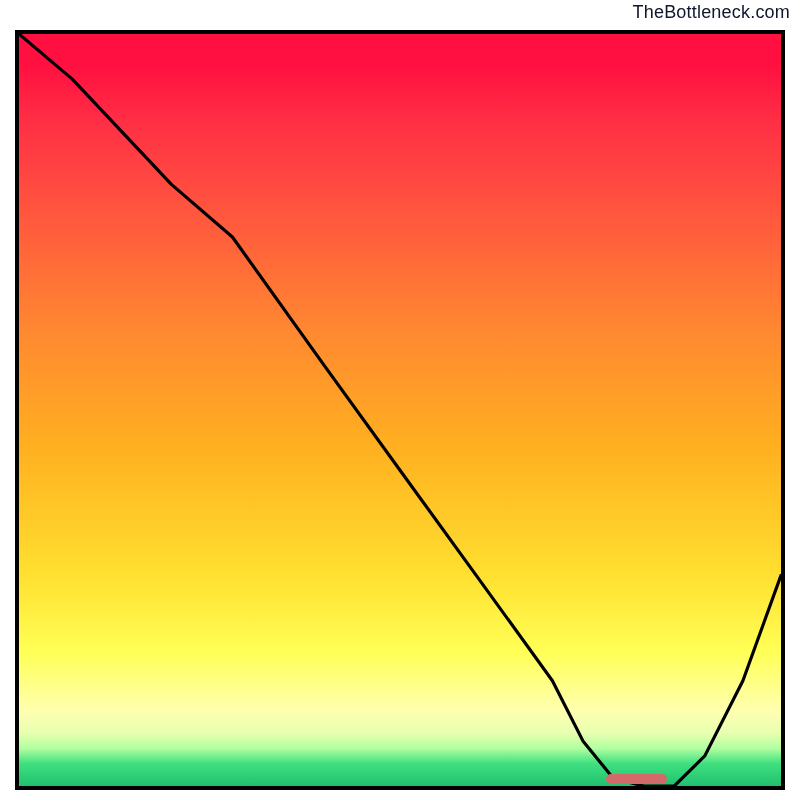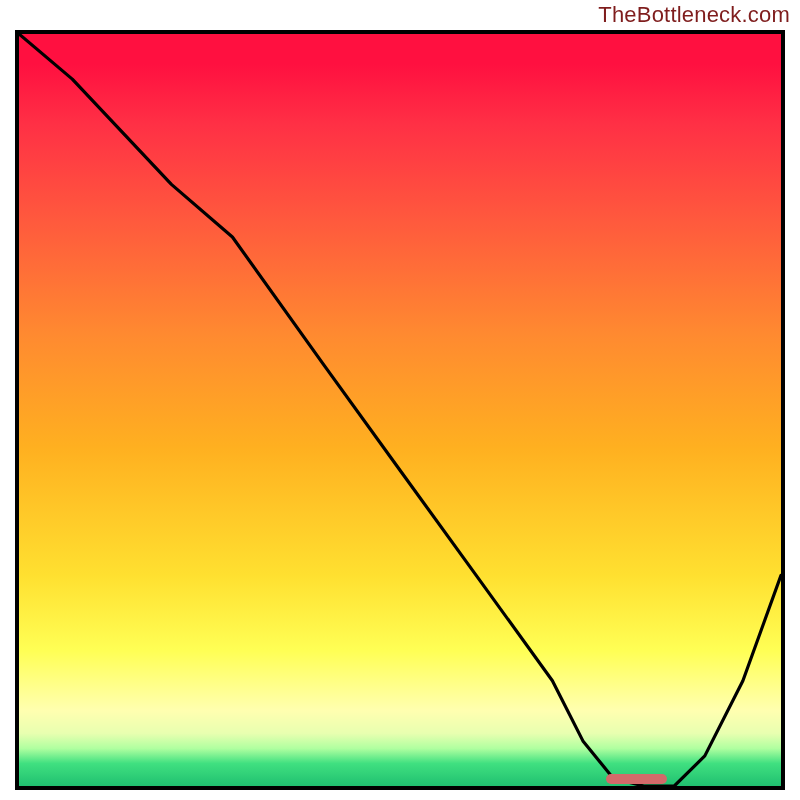--- a/index.html
+++ b/index.html
@@ -12,23 +12,23 @@
   }
   .wrap {
     position: relative;
     width: 800px;
     height: 800px;
   }
   .watermark {
     position: absolute;
     top: 2px;
     right: 10px;
-    font-size: 22px;
+    font-size: 18px;
     font-weight: 500;
-    color: #7f1d1d;
+    color: #0f172a;
     letter-spacing: 0.2px;
   }
   .plot {
     position: absolute;
     left: 15px;
     top: 30px;
     width: 770px;
     height: 760px;
     border: 4px solid #000;
     box-sizing: border-box;

